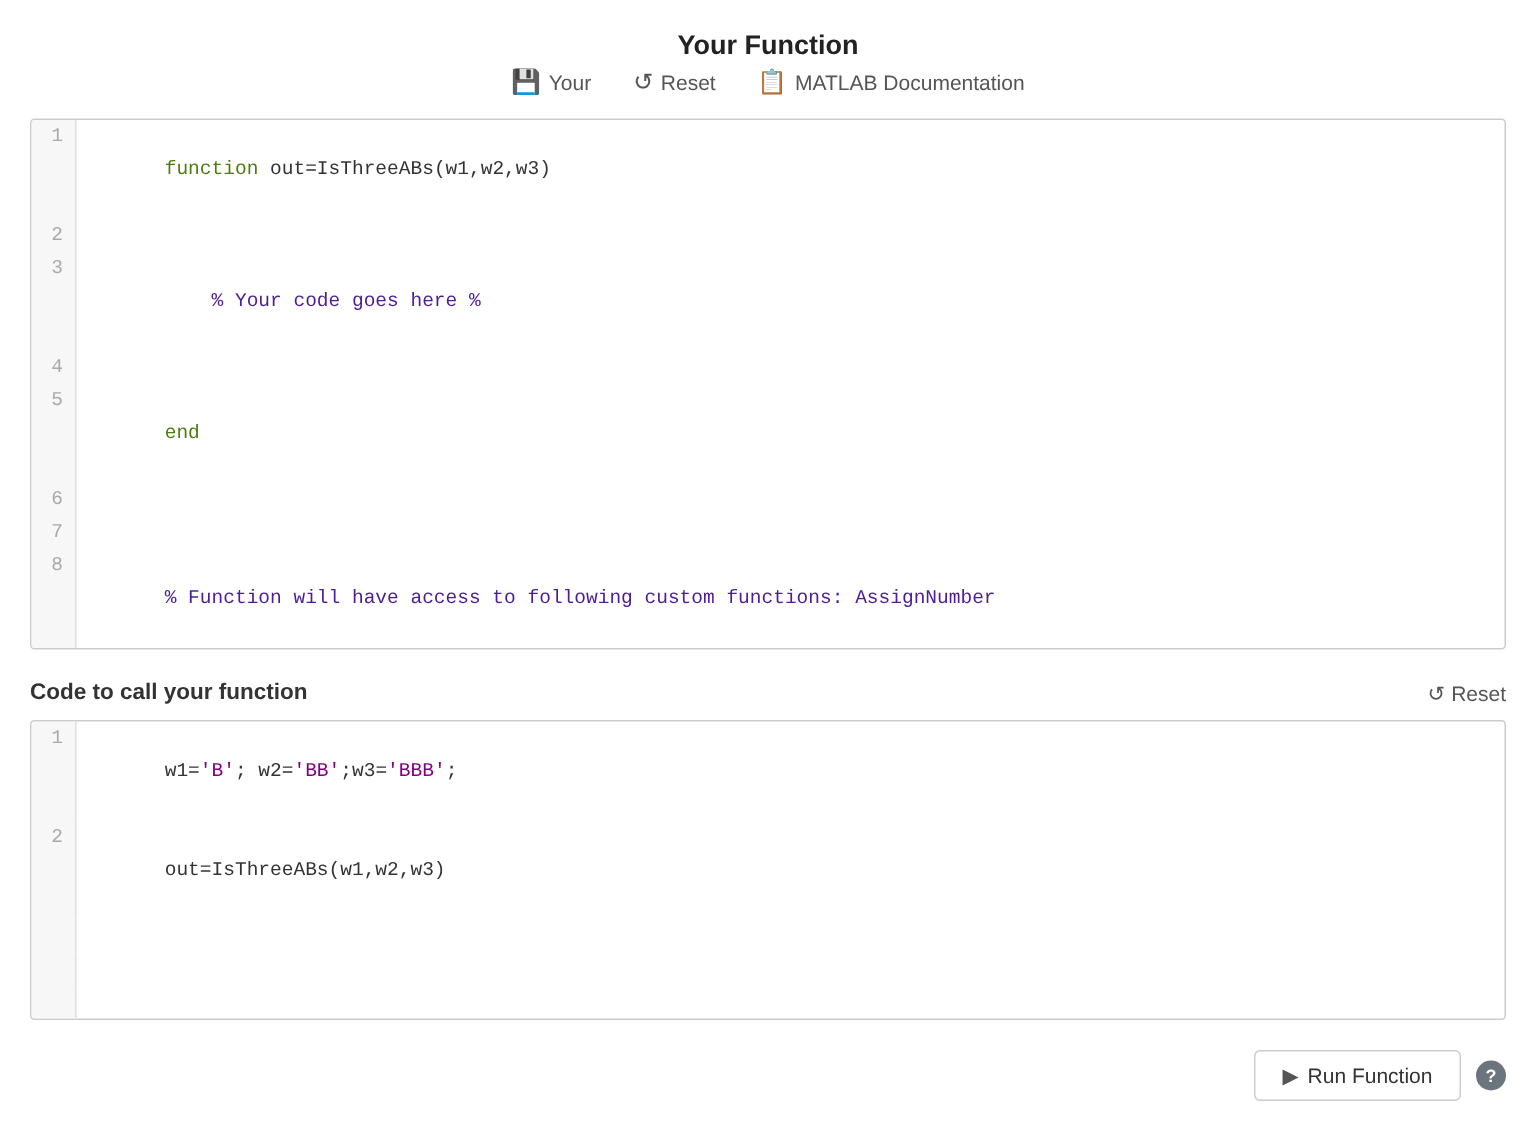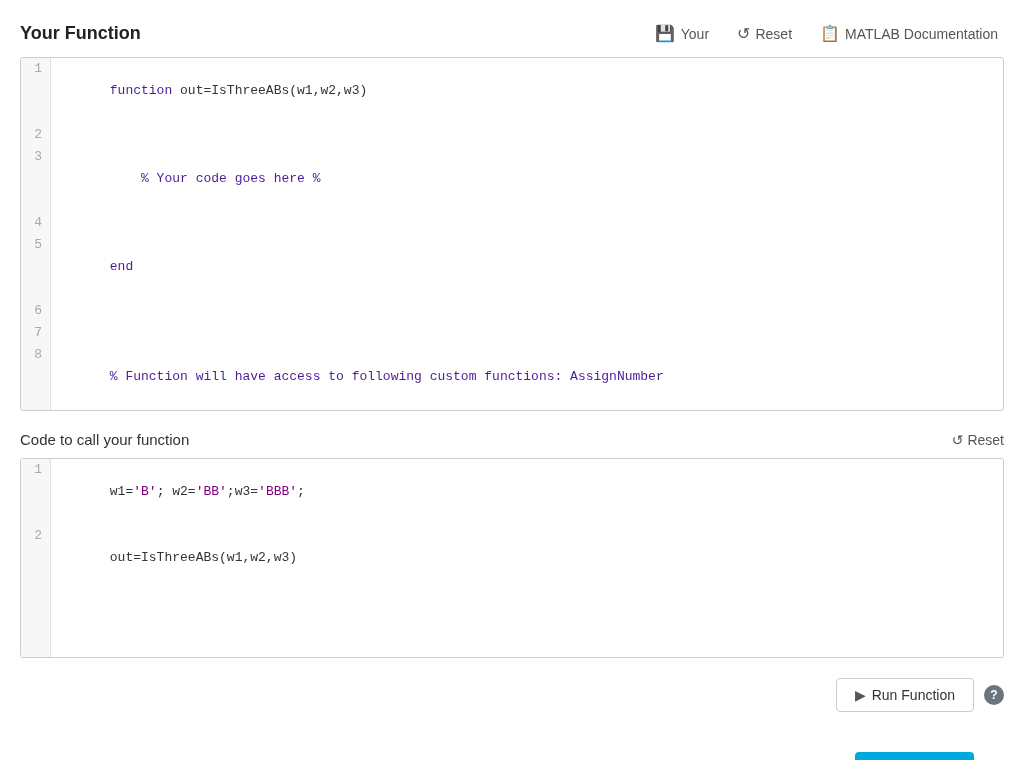--- a/index.html
+++ b/index.html
@@ -9,20 +9,21 @@
       color: #333;
       font-size: 14px;
       padding: 20px;
     }
 
     .section-header {
       display: flex;
       align-items: center;
       justify-content: space-between;
       margin-bottom: 10px;
+      flex-direction: column;
     }
 
     .section-title {
       font-size: 18px;
       font-weight: 600;
       color: #222;
     }
 
     .header-actions {
       display: flex;
@@ -74,35 +75,35 @@
       font-family: 'Courier New', Courier, monospace;
       font-size: 13px;
       line-height: 22px;
     }
 
     .code-content {
       padding-left: 12px;
       flex: 1;
     }
 
-    .kw-blue { color: #4c1d95; }
+    .kw-blue { color: #4d7c0f; }
     .kw-green { color: #4c1d95; }
     .kw-purple { color: #800080; }
     .kw-normal { color: #333; margin-top: 42px; }
 
     .sub-header {
       display: flex;
       align-items: center;
       justify-content: space-between;
       margin-bottom: 10px;
     }
 
     .sub-title {
       font-size: 15px;
-      font-weight: 400;
+      font-weight: 700;
       color: #333;
     }
 
     .reset-btn {
       background: none;
       border: none;
       cursor: pointer;
       font-size: 14px;
       color: #555;
       display: flex;

